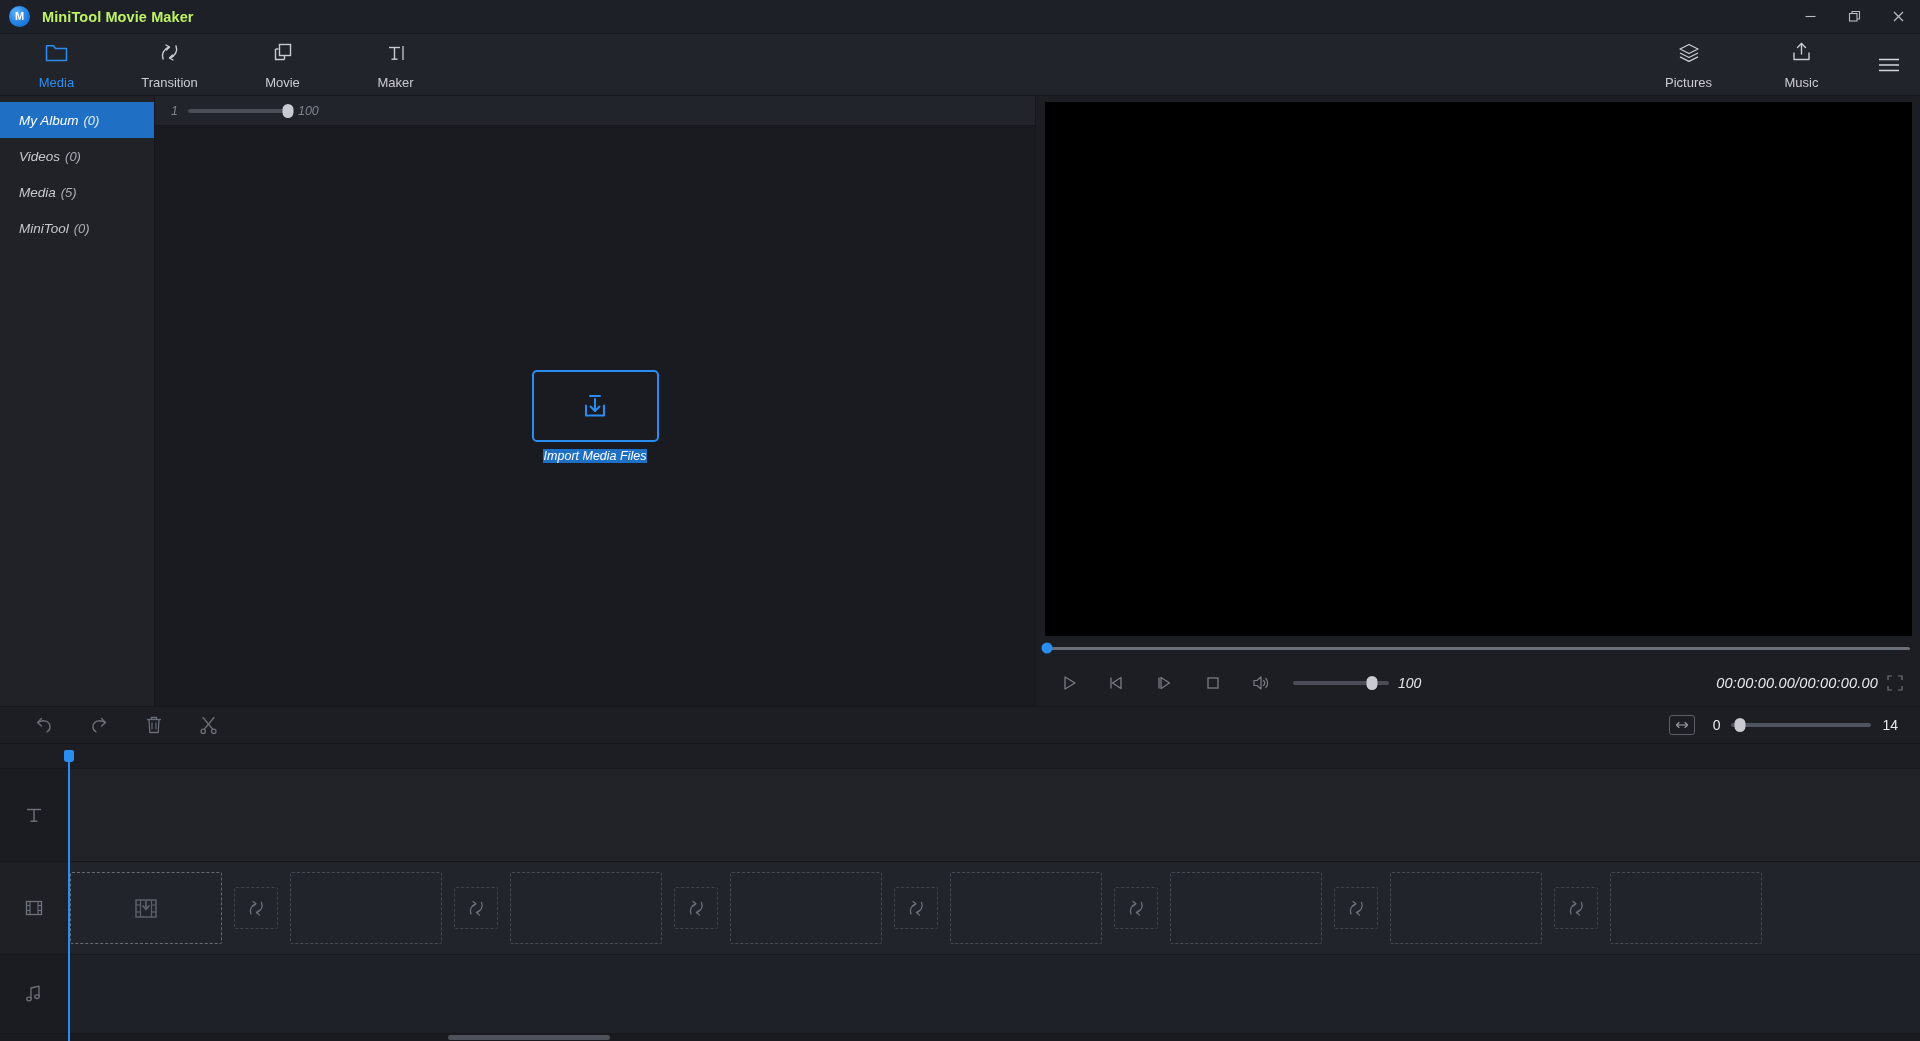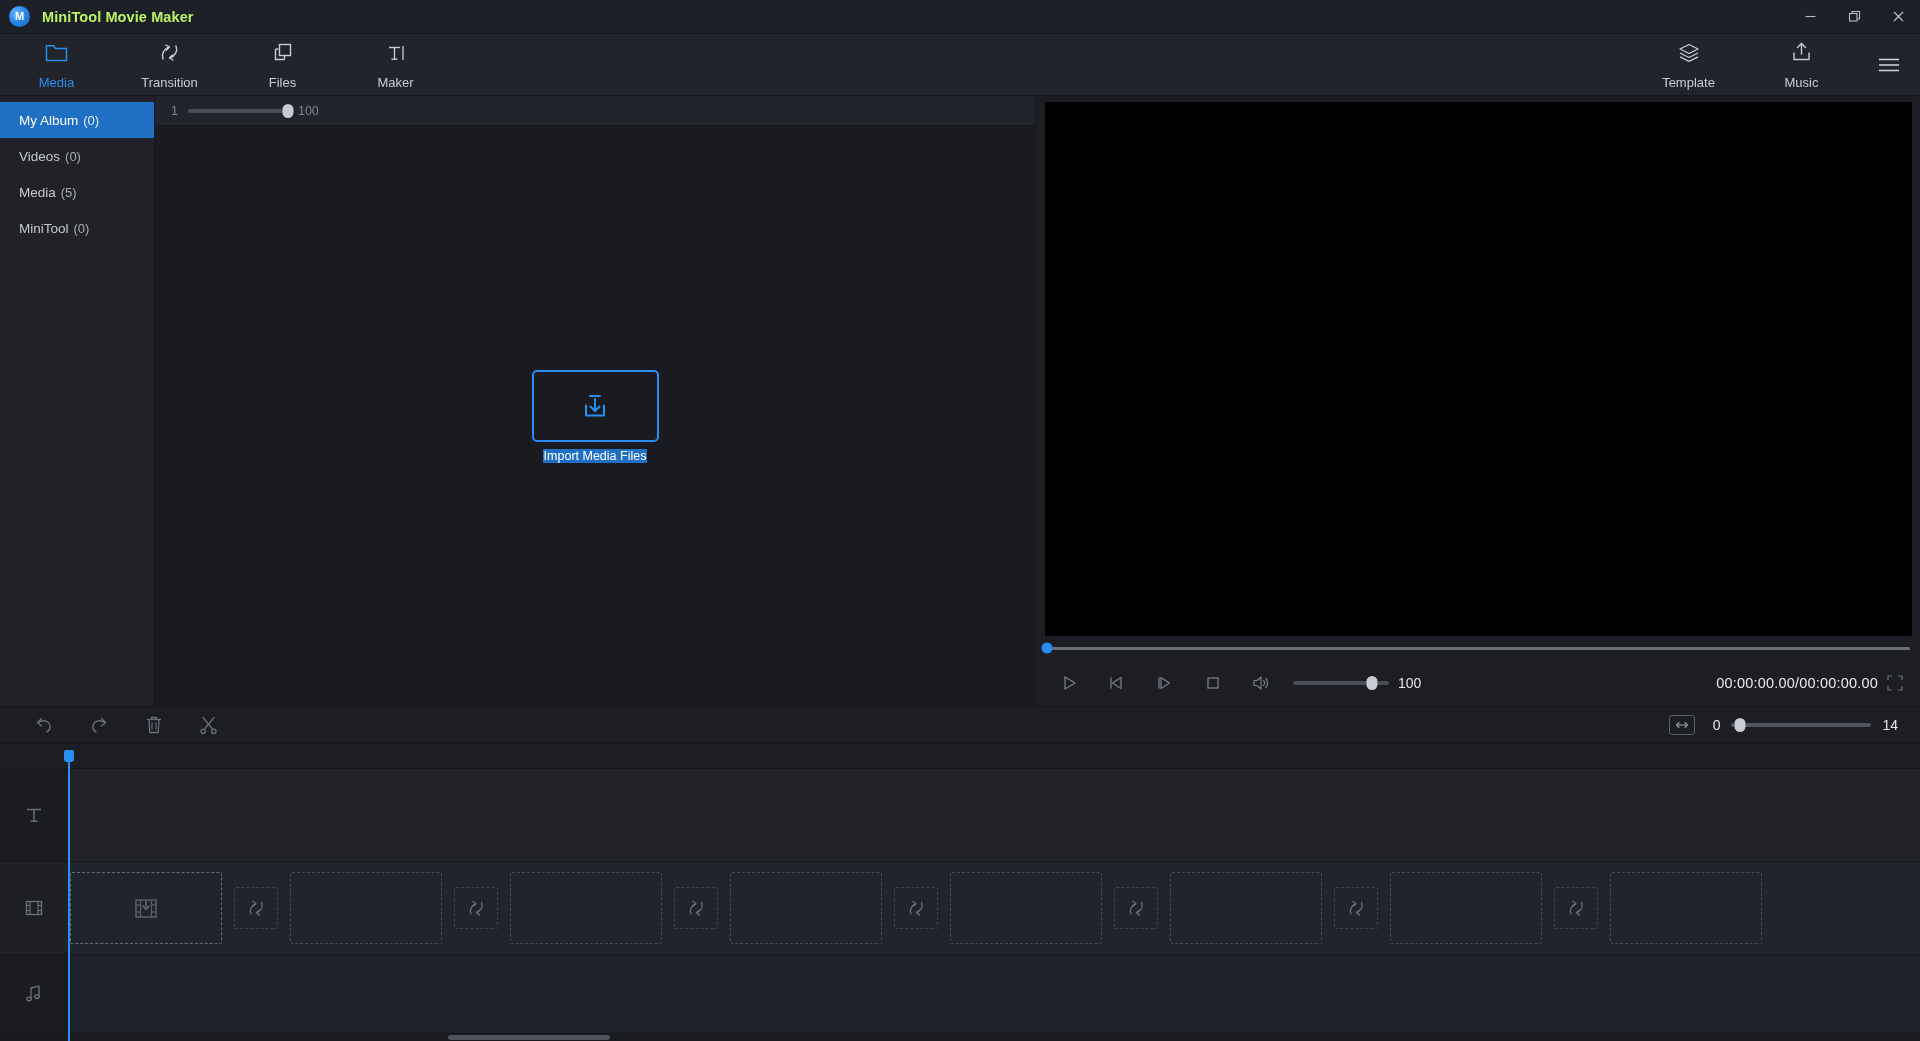--- a/index.html
+++ b/index.html
@@ -40,21 +40,21 @@
   .ribbon-right { margin-left: auto; display: flex; align-items: stretch; }
   .rb-item {
     width: 113px; display: flex; flex-direction: column; align-items: center; justify-content: center;
     gap: 12px; color: #c9ccd2; font-size: 13px; cursor: default; position: relative;
   }
   .rb-item .ic { height: 24px; display: flex; align-items: flex-end; }
   .rb-item.active { color: #2a8df2; }
   .hamburger { width: 62px; display: flex; align-items: center; justify-content: center; color: #d3d6db; }
 
   
-  .mid { display: flex; flex: 0 0 610px; height: 610px; background: #0f766e; }
+  .mid { display: flex; flex: 0 0 610px; height: 610px; background: #0f766e; font-style: italic; }
 
   .sidebar { width: 155px; flex: 0 0 155px; background: #202228; border-right: 1px solid #15171c; padding-top: 6px; }
   .sb-item {
     height: 36px; display: flex; align-items: center; padding-left: 19px;
     font-size: 13.5px; color: #c6c9cf; cursor: default;
   }
   .sb-item.active { background: #1f6fc5; color: #ffffff; }
   .sb-item .cnt { color: #a9acb3; margin-left: 5px; font-size: 13px; }
   .sb-item.active .cnt { color: #e6edf7; }
 
@@ -202,21 +202,21 @@
 
       <div class="rb-item">
         <span class="ic">
           <svg width="22" height="21" viewBox="0 0 22 21">
             <rect x="7.5" y="2.5" width="11" height="11" fill="none" stroke="currentColor" stroke-width="1.4"></rect>
             <path d="M12.5 17.5 L3.5 17.5 L3.5 7" fill="none" stroke="currentColor" stroke-width="1.4"></path>
             <path d="M12.5 17.5 L12.5 14" fill="none" stroke="currentColor" stroke-width="1.4"></path>
             <path d="M3.5 7 L6.5 7" fill="none" stroke="currentColor" stroke-width="1.4"></path>
           </svg>
         </span>
-        <span>Files</span>
+        <span>Movie</span>
       </div>
 
       <div class="rb-item">
         <span class="ic">
           <svg width="22" height="20" viewBox="0 0 22 20">
             <line x1="4" y1="4.5" x2="15" y2="4.5" stroke="currentColor" stroke-width="1.4"></line>
             <line x1="9.5" y1="4.5" x2="9.5" y2="16" stroke="currentColor" stroke-width="1.4"></line>
             <line x1="6.5" y1="16.2" x2="12.5" y2="16.2" stroke="currentColor" stroke-width="1.4"></line>
             <line x1="18" y1="3" x2="18" y2="17" stroke="currentColor" stroke-width="1.3"></line>
           </svg>
@@ -227,21 +227,21 @@
 
     <div class="ribbon-right">
       <div class="rb-item">
         <span class="ic">
           <svg width="24" height="21" viewBox="0 0 24 21">
             <polygon points="12,2.5 21,7 12,11.5 3,7" fill="none" stroke="currentColor" stroke-width="1.3" stroke-linejoin="round"></polygon>
             <polyline points="3,11 12,15.5 21,11" fill="none" stroke="currentColor" stroke-width="1.3" stroke-linejoin="round"></polyline>
             <polyline points="3,14.8 12,19.3 21,14.8" fill="none" stroke="currentColor" stroke-width="1.3" stroke-linejoin="round"></polyline>
           </svg>
         </span>
-        <span>Template</span>
+        <span>Pictures</span>
       </div>
       <div class="rb-item">
         <span class="ic">
           <svg width="23" height="22" viewBox="0 0 23 22">
             <line x1="11.5" y1="2.5" x2="11.5" y2="13" stroke="currentColor" stroke-width="1.4" stroke-linecap="round"></line>
             <polyline points="7.5,6.5 11.5,2.5 15.5,6.5" fill="none" stroke="currentColor" stroke-width="1.4" stroke-linecap="round" stroke-linejoin="round"></polyline>
             <polyline points="4,11.5 4,18.5 19,18.5 19,11.5" fill="none" stroke="currentColor" stroke-width="1.4" stroke-linejoin="round"></polyline>
           </svg>
         </span>
         <span>Music</span>

